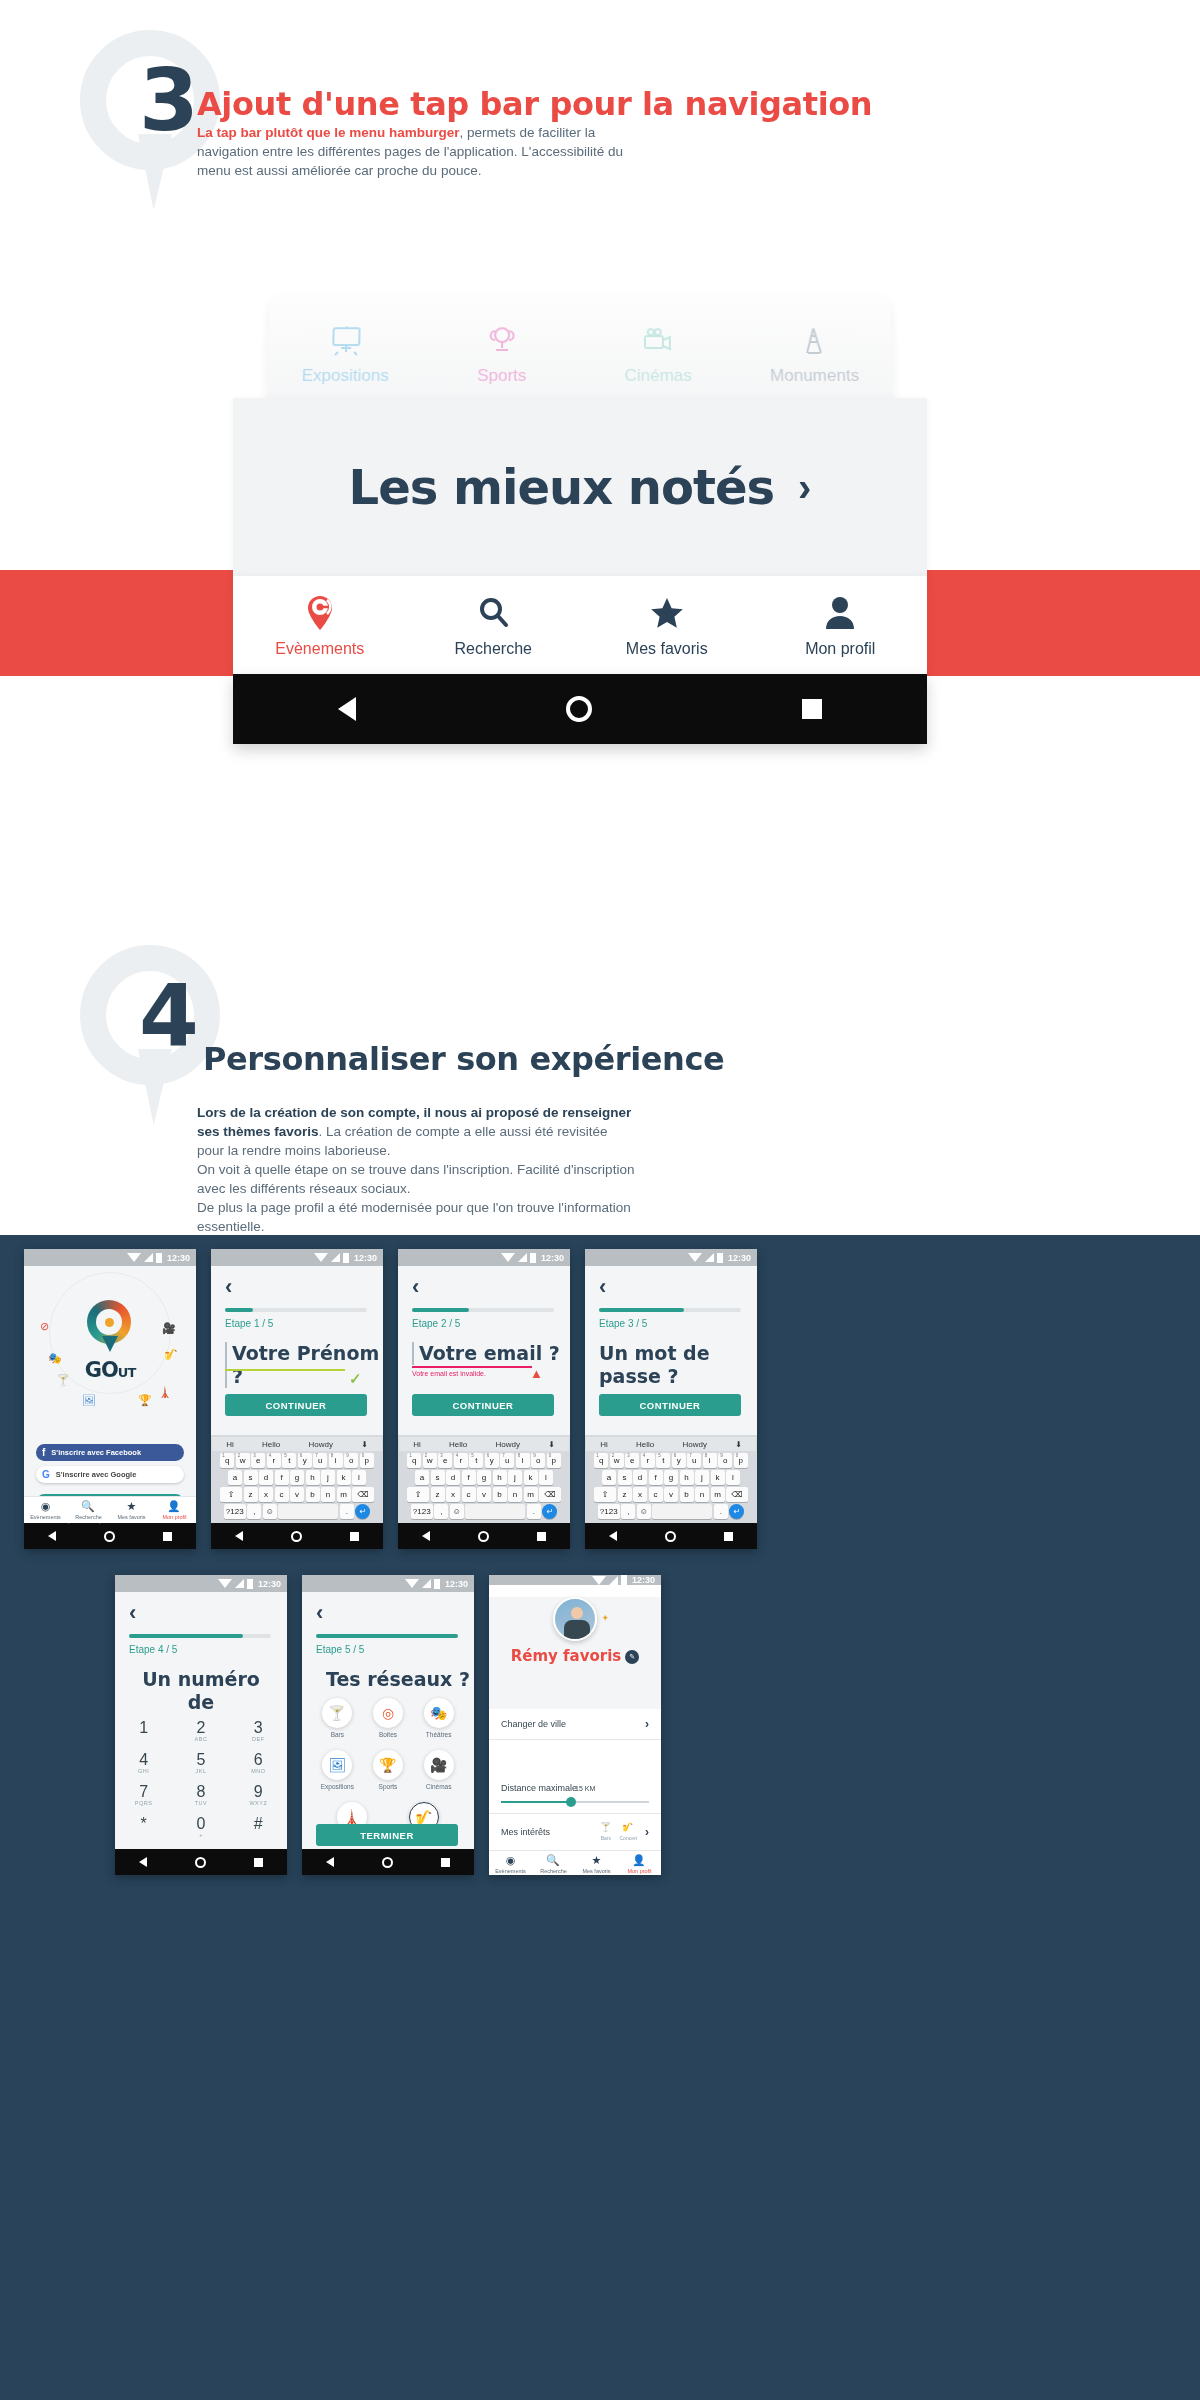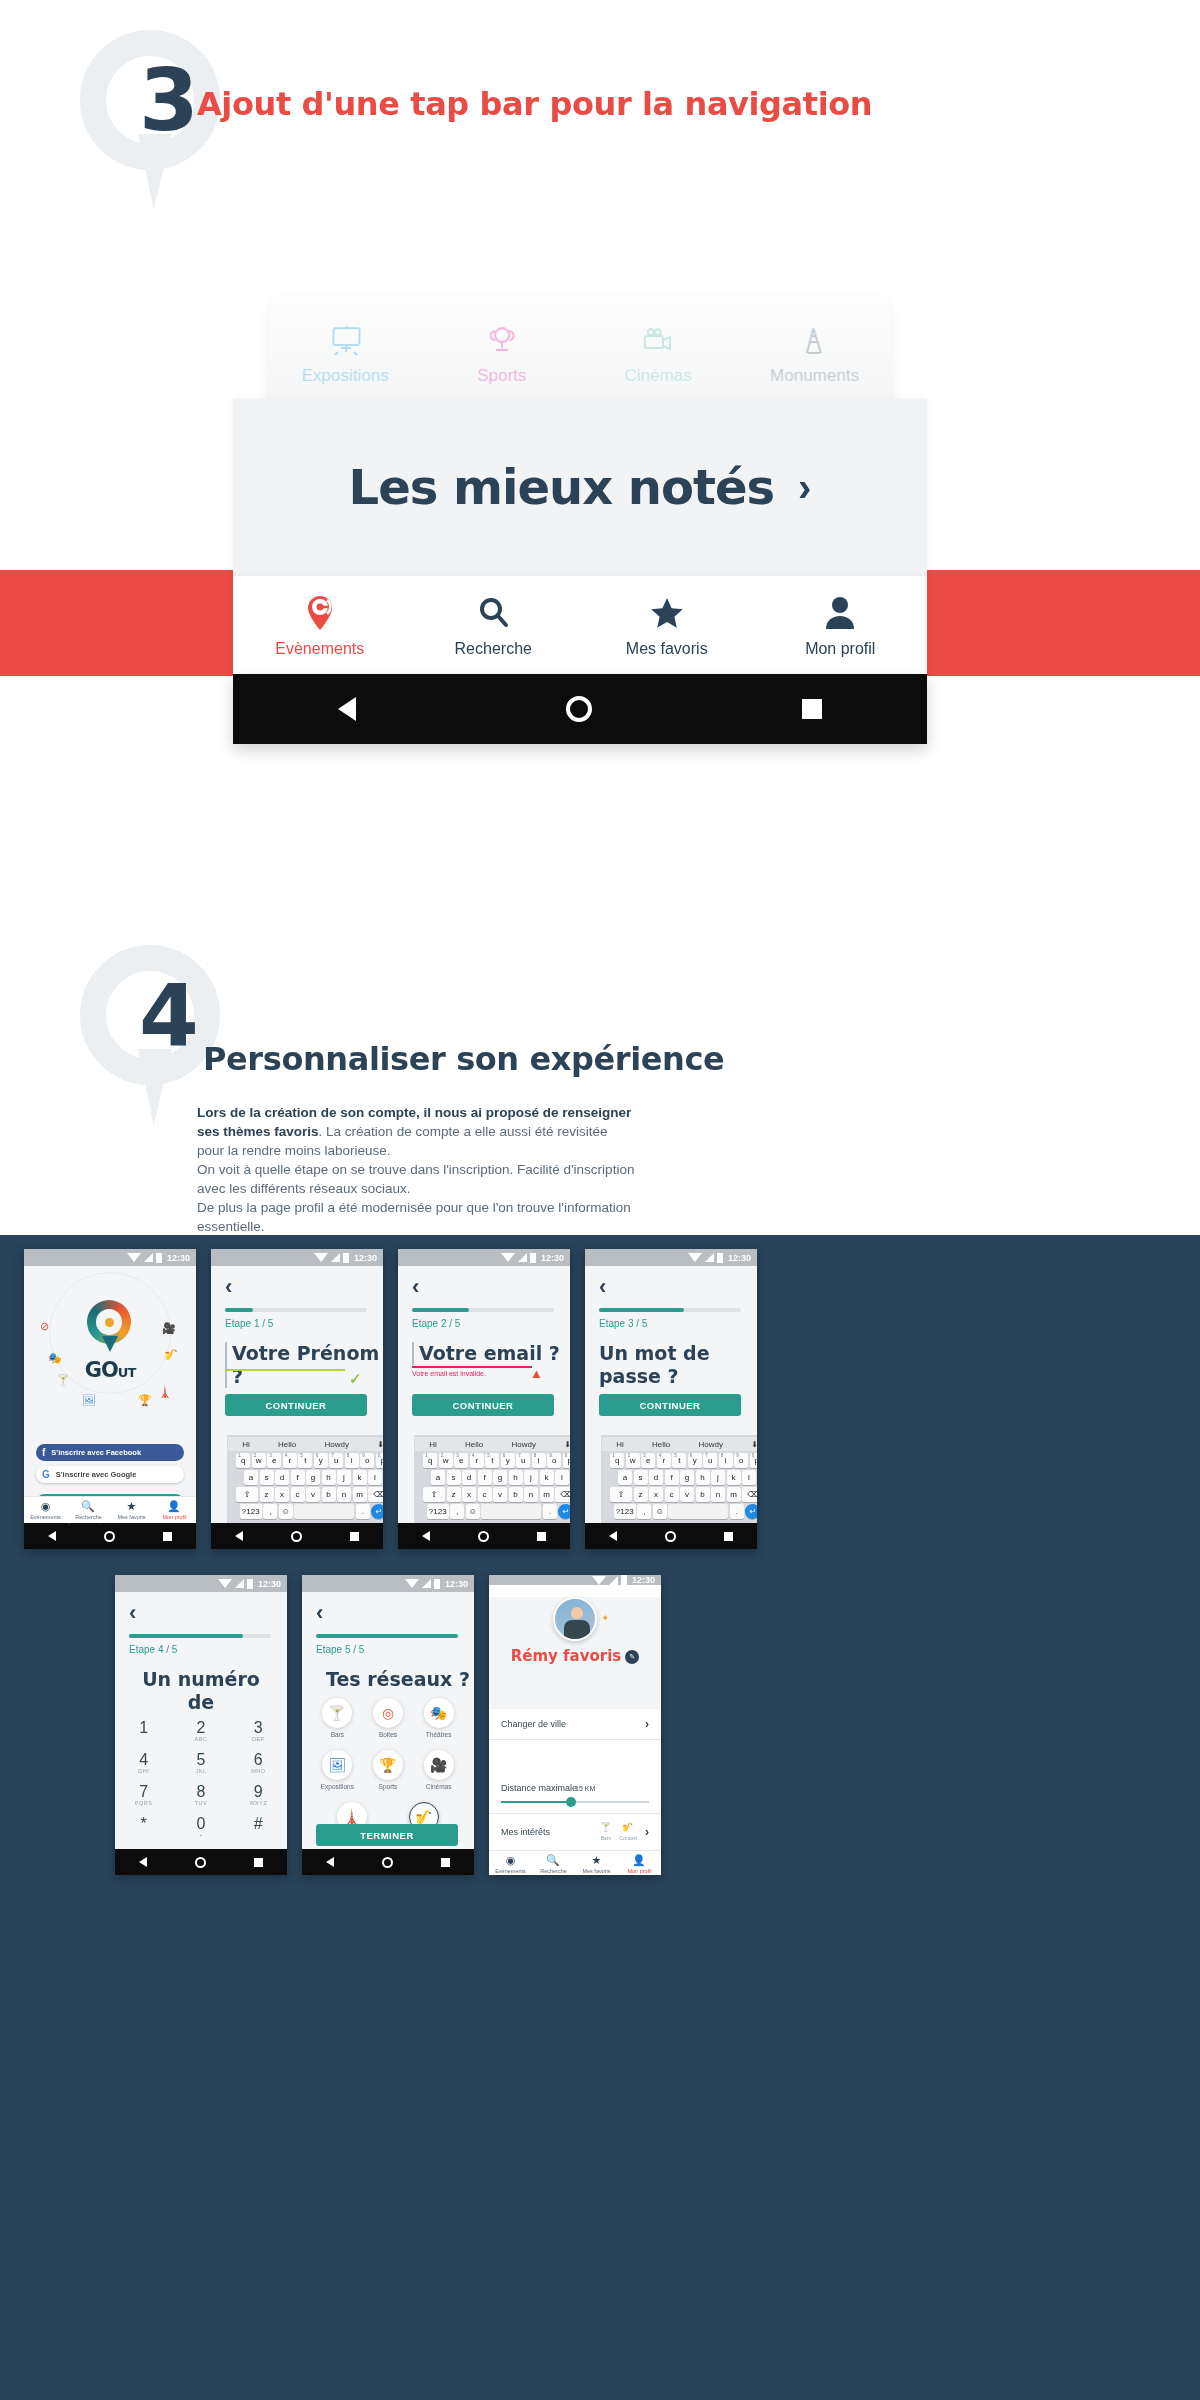--- a/index.html
+++ b/index.html
@@ -129,21 +129,21 @@
   .err-txt { position:absolute; left:14px; font-size:7px; color:#e91e63; }
   .warn { position:absolute; font-size:13px; color:#e74c3c; }
   .btn-cont {
     position:absolute; left:14px; width:142px; height:22px;
     background:#2a9d8f; border-radius:3px; color:#fff;
     font-size:9.5px; font-weight:bold; letter-spacing:.5px;
     display:flex; align-items:center; justify-content:center;
   }
 
   
-  .kb { position:absolute; left:16px; bottom:0; width:100%; background:#d6dade; padding:2px 1px; }
+  .kb { position:absolute; left:0; bottom:0; width:100%; background:#d6dade; padding:2px 1px; }
   .kb-sugg { display:flex; align-items:center; justify-content:space-around; height:14px; font-size:8px; color:#333; background:#e3e6e9; }
   .kb-row { display:flex; justify-content:center; gap:1.5px; margin-top:2px; }
   .key {
     background:#fbfbfb; border-radius:2px; min-width:14px; height:15px;
     display:flex; align-items:center; justify-content:center;
     font-size:8px; color:#222; box-shadow:0 1px 0 rgba(0,0,0,.22);
     position:relative;
   }
   .key sup { position:absolute; top:0px; left:2px; font-size:4.5px; color:#777; }
   .key.wide { min-width:22px; }
@@ -245,20 +245,23 @@
 <div class="page">
 
   <div class="step-block" style="left:80px; top:30px;">
     <div class="step-mark">
       <div class="pin"></div>
       <div class="tail"></div>
       <div class="step-num">3</div>
     </div>
   </div>
   <div class="sec-title red" style="position:absolute; left:197px; top:85px;">Ajout d'une tap bar pour la navigation</div>
+  <div class="sec-desc" style="position:absolute; left:197px; top:123px; width:450px;">
+    <span class="redb">La tap bar plutôt que le menu hamburger</span><span>, permets de faciliter la navigation entre les différentes pages de l'application. L'accessibilité du menu est aussi améliorée car proche du pouce.</span>
+  </div>
 
   <div class="red-band"></div>
 
   <div class="mock-cats">
     <div class="cat">
       <div class="ci">
         <svg width="34" height="30" viewBox="0 0 34 30">
             <rect x="4" y="2" width="26" height="17" rx="2" fill="none" stroke="#7cc3e8" stroke-width="2"></rect>
             <path d="M17 19v7M9 26l-3 3M25 26l3 3M12 22h10" stroke="#7cc3e8" stroke-width="2" fill="none"></path>
             <path d="M17 2V0" stroke="#7cc3e8" stroke-width="2"></path>

